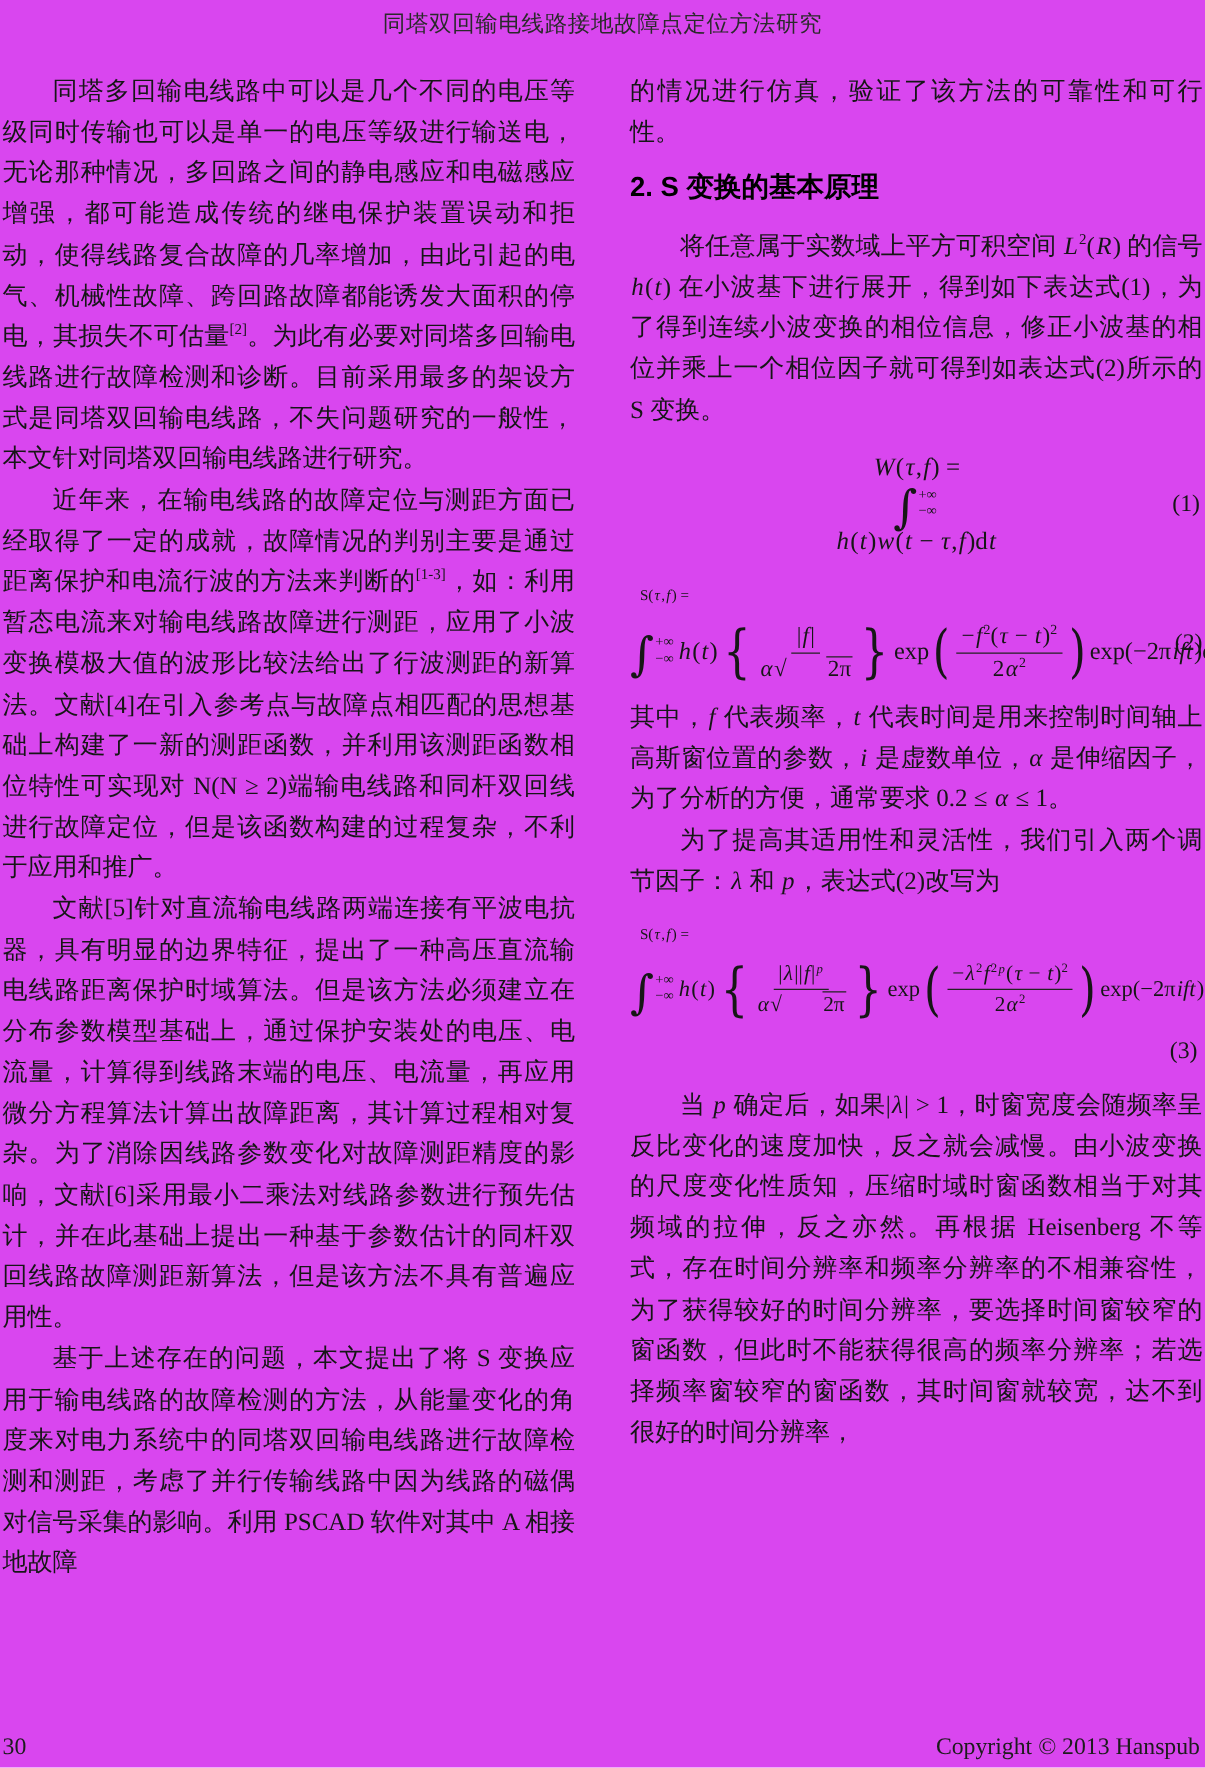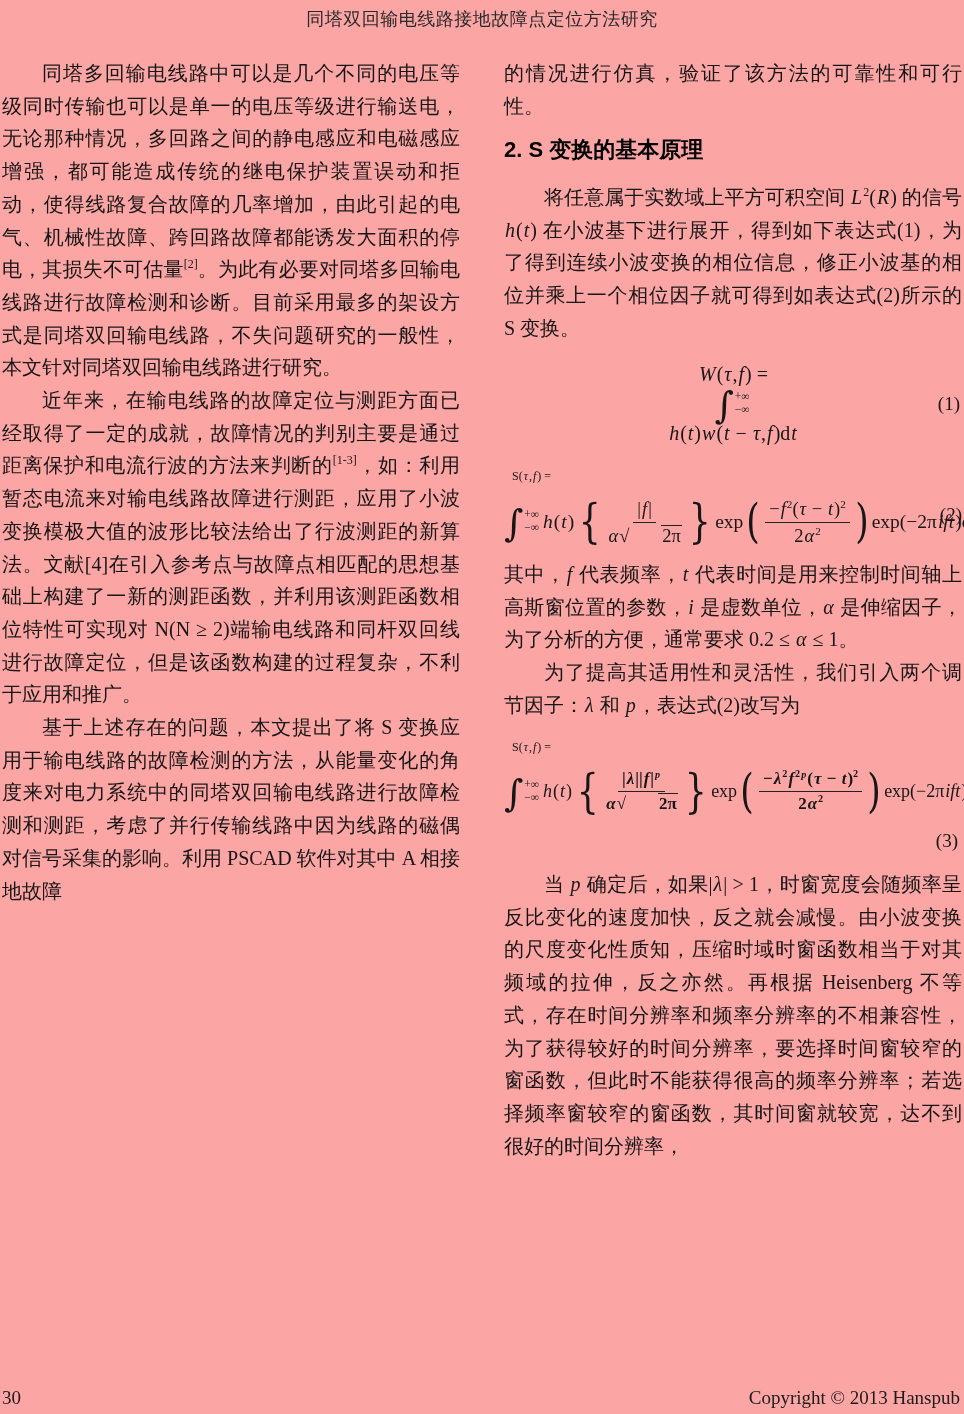--- a/index.html
+++ b/index.html
@@ -1,18 +1,18 @@
 <!DOCTYPE html>
 <html><head>
 <meta charset="utf-8">
 <style>
   html,body{margin:0;padding:0;background:#ffffff;}
   .page{
     position:relative;width:964px;height:1414px;overflow:hidden;
-    background:#fca5a5;color:#161616;
+    background:#d946ef;color:#161616;
     font-family:"Liberation Serif","DejaVu Serif",serif;
   }
   .header{
     position:absolute;top:7px;left:0;right:0;
     text-align:center;font-size:18px;letter-spacing:.5px;color:#2a2a2a;
   }
   .columns{
     position:absolute;top:57px;left:2px;right:2px;
     display:flex;gap:44px;
   }
@@ -38,39 +38,40 @@
   .int{display:inline-flex;align-items:center;margin-right:2px;}
   .isign{font-size:37px;line-height:0;position:relative;top:2px;font-family:"DejaVu Serif",serif;}
   .ilim{display:inline-flex;flex-direction:column;font-size:11.5px;line-height:1.15;margin-left:1px;position:relative;top:-1px;}
   .frac{display:inline-flex;flex-direction:column;align-items:center;vertical-align:middle;line-height:1.3;margin:0 2px;font-size:18.5px;}
   .fr-n{border-bottom:1.3px solid #222;padding:0 4px 1px 4px;}
   .fr-d{padding-top:1px;}
   .big{font-size:46px;font-weight:400;line-height:0;position:relative;top:-1px;transform:scaleX(.75);font-family:"DejaVu Serif",serif;}
   .sq{white-space:nowrap;}
   .ol{border-top:1.2px solid #222;padding:0 1px;margin-left:32px;}
   .eq3 .eq-row{font-size:18px;}
-  .eq3 .frac{font-size:17px;font-weight:bold;}
+  .eq3 .frac{font-size:17px;}
   .footer{
     position:absolute;left:2px;right:4px;bottom:5px;
     display:flex;justify-content:space-between;align-items:flex-end;
     font-size:19px;color:#1c1c1c;
   }
 </style>
 </head>
 <body>
 
 <div class="page">
 
   <div class="header">同塔双回输电线路接地故障点定位方法研究</div>
 
   <div class="columns">
 
     <div class="col">
       <p class="indent">同塔多回输电线路中可以是几个不同的电压等级同时传输也可以是单一的电压等级进行输送电，无论那种情况，多回路之间的静电感应和电磁感应增强，都可能造成传统的继电保护装置误动和拒动，使得线路复合故障的几率增加，由此引起的电气、机械性故障、跨回路故障都能诱发大面积的停电，其损失不可估量<sup>[2]</sup>。为此有必要对同塔多回输电线路进行故障检测和诊断。目前采用最多的架设方式是同塔双回输电线路，不失问题研究的一般性，本文针对同塔双回输电线路进行研究。</p>
       <p class="indent">近年来，在输电线路的故障定位与测距方面已经取得了一定的成就，故障情况的判别主要是通过距离保护和电流行波的方法来判断的<sup>[1-3]</sup>，如：利用暂态电流来对输电线路故障进行测距，应用了小波变换模极大值的波形比较法给出了行波测距的新算法。文献[4]在引入参考点与故障点相匹配的思想基础上构建了一新的测距函数，并利用该测距函数相位特性可实现对 N(N ≥ 2)端输电线路和同杆双回线进行故障定位，但是该函数构建的过程复杂，不利于应用和推广。</p>
+      <p class="indent">文献[5]针对直流输电线路两端连接有平波电抗器，具有明显的边界特征，提出了一种高压直流输电线路距离保护时域算法。但是该方法必须建立在分布参数模型基础上，通过保护安装处的电压、电流量，计算得到线路末端的电压、电流量，再应用微分方程算法计算出故障距离，其计算过程相对复杂。为了消除因线路参数变化对故障测距精度的影响，文献[6]采用最小二乘法对线路参数进行预先估计，并在此基础上提出一种基于参数估计的同杆双回线路故障测距新算法，但是该方法不具有普遍应用性。</p>
       <p class="indent">基于上述存在的问题，本文提出了将 S 变换应用于输电线路的故障检测的方法，从能量变化的角度来对电力系统中的同塔双回输电线路进行故障检测和测距，考虑了并行传输线路中因为线路的磁偶对信号采集的影响。利用 PSCAD 软件对其中 A 相接地故障</p>
     </div>
 
     <div class="col">
       <p>的情况进行仿真，验证了该方法的可靠性和可行性。</p>
 
       <h2 class="sec">2. S 变换的基本原理</h2>
 
       <p class="indent">将任意属于实数域上平方可积空间 <i class="m">L</i><sup>2</sup>(<i class="m">R</i>) 的信号 <i class="m">h</i>(<i class="m">t</i>) 在小波基下进行展开，得到如下表达式(1)，为了得到连续小波变换的相位信息，修正小波基的相位并乘上一个相位因子就可得到如表达式(2)所示的 S 变换。</p>
 

